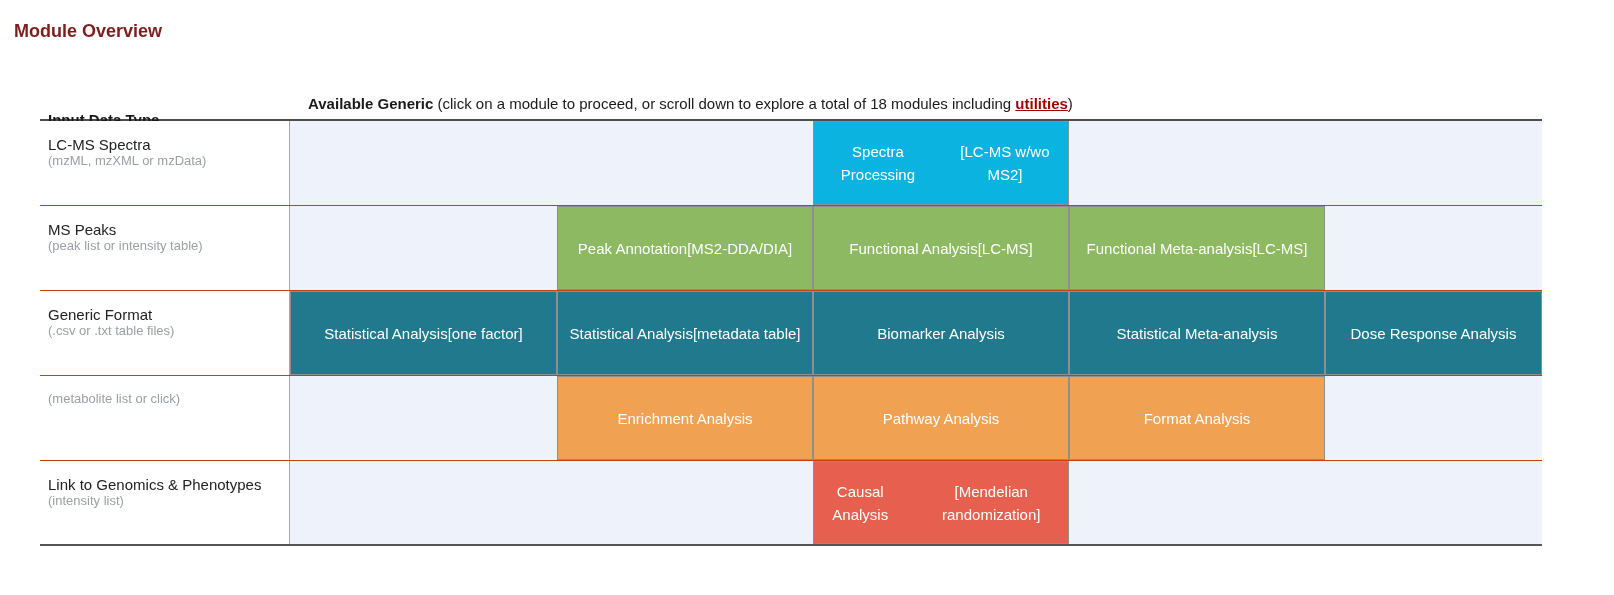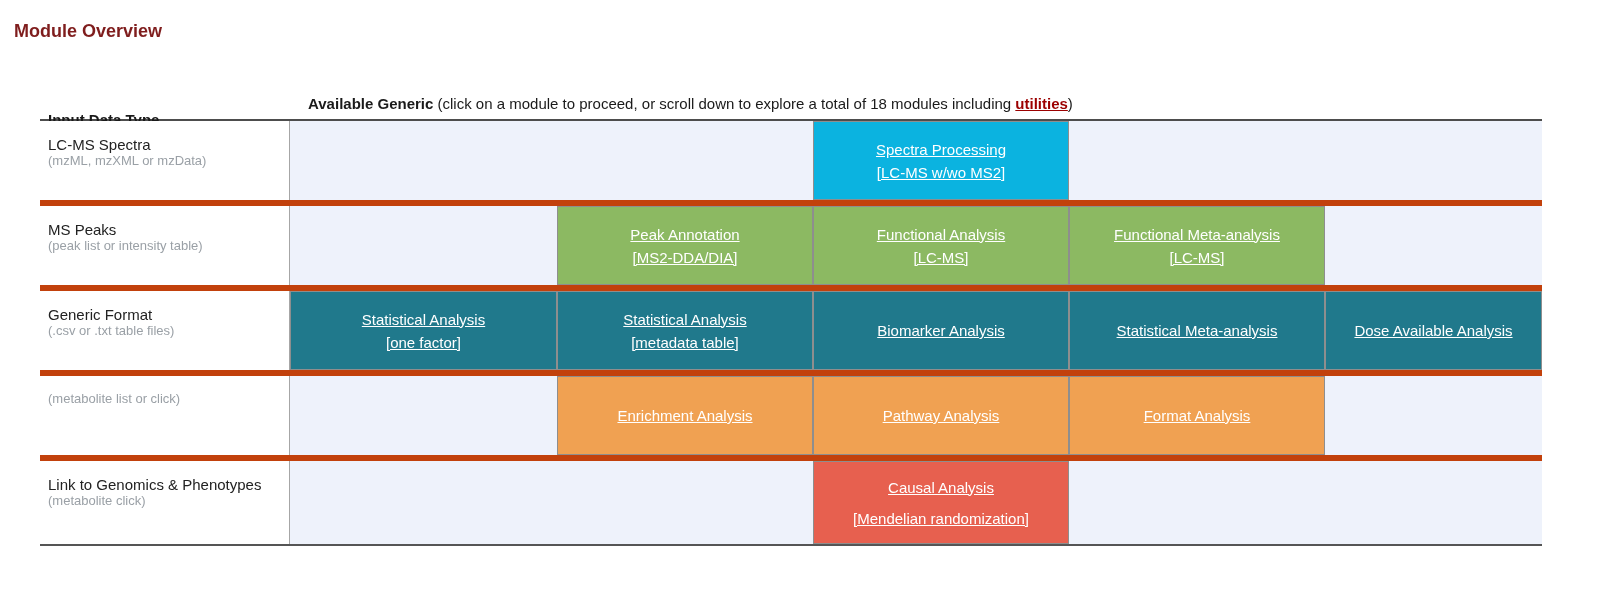--- a/index.html
+++ b/index.html
@@ -22,41 +22,40 @@
     font-size: 15px; font-weight: bold; color: #1a1a1a; margin-top: 31px;
   }
   .th-modules {
     flex: 1; display: flex; align-items: center; padding-left: 18px;
     font-size: 15px; color: #1a1a1a; white-space: pre;
   }
   .th-modules b { font-weight: bold; }
   .utilities-link { color: #9c0000; font-weight: bold; text-decoration: underline; cursor: pointer; }
 
   
-  .row { display: flex; height: 85px; border-bottom: 6px solid #c2410c; }
+  .row { display: flex; height: 85px; border-bottom: 1px solid #c2410c; }
   .row.last { border-bottom: 2px solid #555555; }
   .label-cell {
     width: 250px; flex: 0 0 250px; border-right: 1px solid #a6a6a6;
     background: #ffffff; padding: 15px 8px 0 8px;
   }
   .label-main { font-size: 15px; color: #222222; }
   .label-sub { font-size: 13px; color: #9aa0a6; margin-top: 0; }
 
   .modules-area {
     flex: 1; background: #eef2fb;
     display: grid; grid-template-columns: 267px 256px 256px 256px 1fr;
   }
   .cell { position: relative; }
   .btn {
     width: 100%; height: 100%;
     border: 1px solid #8e8e8e;
-    display: flex; flex-direction: column; align-items: center; justify-content: center;
+    display: flex; flex-direction: row; align-items: center; justify-content: center;
     color: #ffffff; font-size: 15px; line-height: 23px; text-align: center;
     cursor: pointer;
-    text-decoration: underline;
   }
   .btn span:empty { display: none; }
   .m-cyan   { background: #0bb3e0; }
   .m-green  { background: #8cb962; }
   .m-teal   { background: #20798c; }
   .m-orange { background: #f0a152; }
   .m-red    { background: #e7604f; gap: 8px; }
 </style>
 </head>
 <body>
@@ -145,21 +144,21 @@
           </div>
         </div>
         <div class="cell">
           <div class="btn m-teal">
             <span>Statistical Meta-analysis</span>
 
           </div>
         </div>
         <div class="cell">
           <div class="btn m-teal">
-            <span>Dose Available Analysis</span>
+            <span>Dose Response Analysis</span>
 
           </div>
         </div>
       </div>
     </div>
 
     <div class="row">
       <div class="label-cell">
         <div class="label-sub">(metabolite list or click)</div>
       </div>
@@ -183,21 +182,21 @@
 
           </div>
         </div>
         <div class="cell"></div>
       </div>
     </div>
 
     <div class="row last">
       <div class="label-cell">
         <div class="label-main">Link to Genomics &amp; Phenotypes</div>
-        <div class="label-sub">(metabolite click)</div>
+        <div class="label-sub">(intensity list)</div>
       </div>
       <div class="modules-area">
         <div class="cell"></div>
         <div class="cell"></div>
         <div class="cell">
           <div class="btn m-red">
             <span>Causal Analysis</span>
             <span>[Mendelian randomization]</span>
           </div>
         </div>

